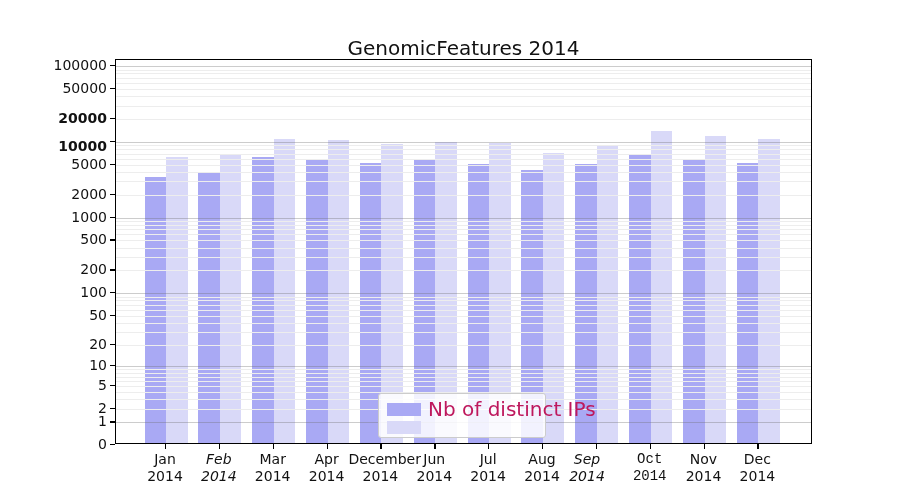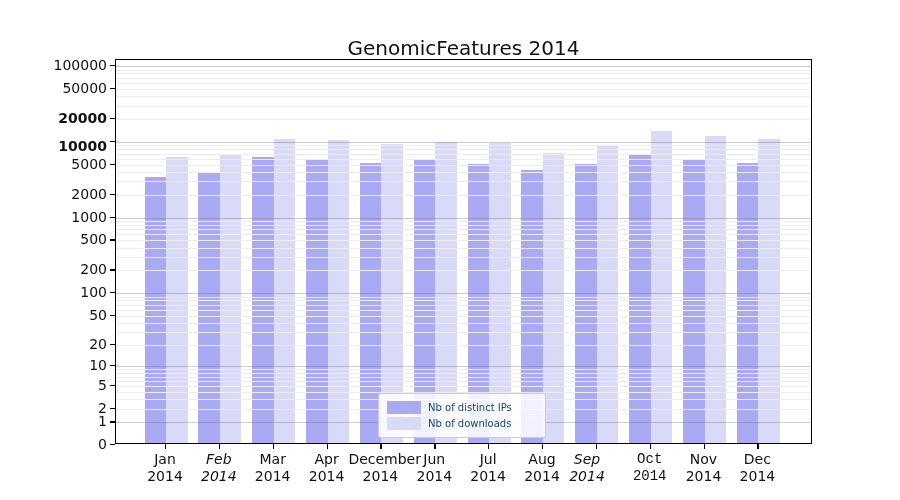--- a/index.html
+++ b/index.html
@@ -55,21 +55,21 @@
     background:rgba(255,255,255,0.85);
     border:1px solid #cccccc;
     border-radius:3px;
     box-sizing:border-box;
     display:flex;flex-direction:column;justify-content:space-evenly;
     padding:3px 8px;
     z-index:5;
   }
   .legend-row{display:flex;align-items:center;gap:7px;}
   .legend-swatch{width:34px;height:13px;flex:0 0 auto;}
-  .legend-label{font-size:10px;color:#0c4a6e;white-space:nowrap;}
+  .legend-label{font-size:20px;color:#be185d;white-space:nowrap;}
 </style>
 </head>
 <body>
 
 <div id="figure">
   <div id="chart-title">GenomicFeatures 2014</div>
 
   <div id="plot-area">
       <div class="gridline minor" style="top: 348.8px;"></div>
       <div class="gridline minor" style="top: 339.4px;"></div>
@@ -242,16 +242,15 @@
       </div>
     </div>
 
   <div id="legend">
     <div class="legend-row">
       <span class="legend-swatch" id="swatch-0" style="background: rgb(169, 169, 244);"></span>
       <span class="legend-label">Nb of distinct IPs</span>
     </div>
     <div class="legend-row">
       <span class="legend-swatch" id="swatch-1" style="background: rgb(217, 217, 248);"></span>
-      <span class="legend-label">Nb of downloads</span>
     </div>
   </div>
 </div>
 
 </body></html>

